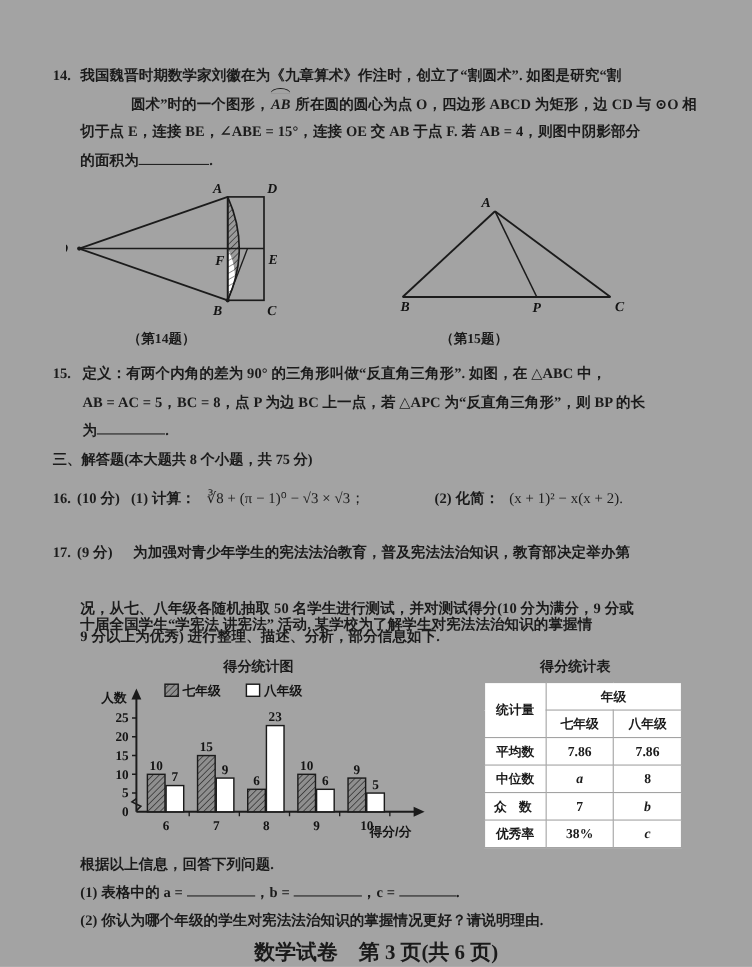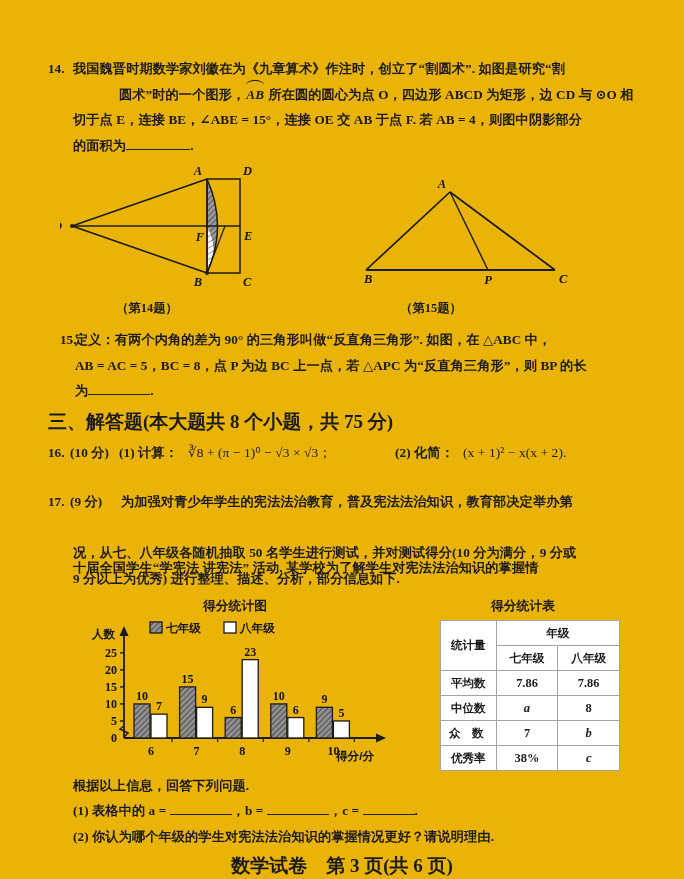--- a/index.html
+++ b/index.html
@@ -14,21 +14,21 @@
     position: relative;
     font-family: "Liberation Serif", "DejaVu Serif", serif;
     color: #1b1b1b;
     overflow: hidden;
   }
 
   .page {
     position: absolute;
     left: 0; top: 0;
     width: 684px; height: 879px;
-    background: #eab308;
+    background: #a3a3a3;
   }
 
   
   .qblock {
     position: absolute;
     font-size: 13.2px;
     line-height: 25.5px;
     letter-spacing: .1px;
     text-align: justify;
   }
@@ -64,21 +64,21 @@
   .fig-caption {
     position: absolute;
     font-size: 12.4px;
     font-weight: 600;
     text-align: left;
   }
 
   
   .section-head {
     position: absolute;
-    font-size: 19px;
+    font-size: 13px;
     font-weight: 700;
   }
   .section-head .sub { font-weight: 600; }
 
   
   .figure { position: absolute; }
   .figure svg { display: block; }
   .fig-label {
     font-family: "Liberation Serif", serif;
     font-style: italic;
@@ -226,21 +226,21 @@
 
       <text class="fig-label" x="86" y="8" text-anchor="end">A</text>
       <text class="fig-label" x="4" y="103" text-anchor="start">B</text>
       <text class="fig-label" x="128" y="104" text-anchor="middle">P</text>
       <text class="fig-label" x="199" y="103" text-anchor="start">C</text>
     </svg>
   </div>
 
   <div class="fig-caption" style="left:400px; top:300px; width:140px;">（第15题）</div>
 
-  <div class="qnum" style="left:60px; top:327px;text-align:right;">15.</div>
+  <div class="qnum" style="left:48px; top:327px;text-align:right;">15.</div>
 
   <div class="qblock body-text" style="left:75px; top:327px; width:570px;">定义：有两个内角的差为 90° 的三角形叫做“反直角三角形”. 如图，在 △ABC 中，</div>
 
   <div class="qblock body-text" style="left:75px; top:352.5px; width:575px;">AB = AC = 5，BC = 8，点 P 为边 BC 上一点，若 △APC 为“反直角三角形”，则 BP 的长</div>
 
   <div class="qblock body-text" style="left:75px; top:378px; width:575px;">
     <span>为</span><span class="blank" style="width:62px; height:14px;"></span><span>.</span>
   </div>
 
   <div class="section-head" style="left:48px; top:409px;">

